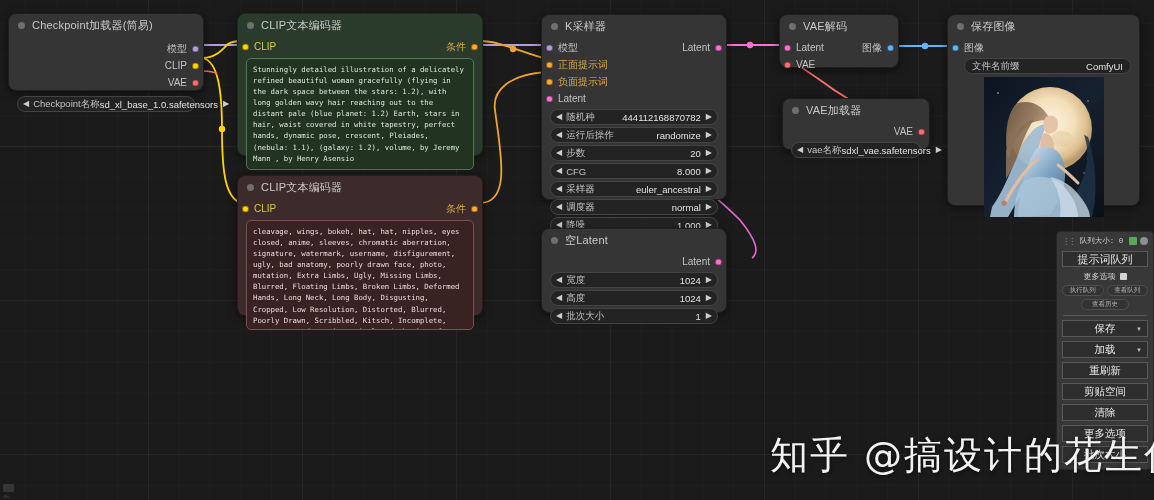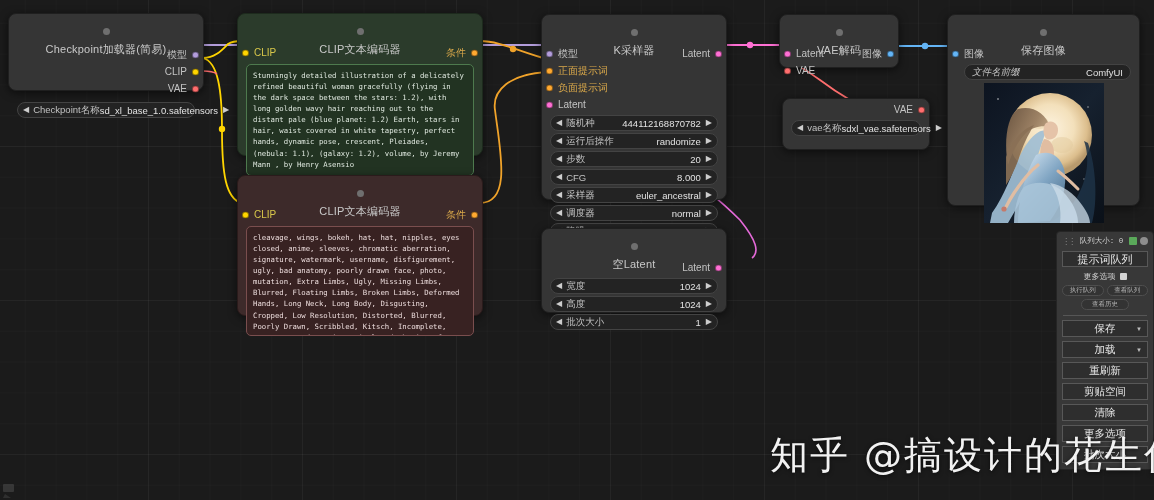--- a/index.html
+++ b/index.html
@@ -26,21 +26,21 @@
   
   .node {
     position: absolute;
     border-radius: 8px;
     background: #353535;
     border: 1px solid #1f1f1f;
     box-shadow: 0 2px 8px rgba(0,0,0,0.55);
   }
   .node-title {
     height: 22px; display: flex; align-items: center; gap: 7px;
-    padding: 14px 9px; color: #c9c9c9; font-size: 11px; letter-spacing: .2px; flex-direction: column;
+    padding: 0 9px; color: #c9c9c9; font-size: 11px; letter-spacing: .2px;
   }
   .title-dot { width: 7px; height: 7px; border-radius: 50%; background: #6f6f6f; flex: none; }
   .node-body { position: relative; padding: 4px 0 8px; }
 
   
   .slot { position: relative; height: 17px; display: flex; align-items: center; font-size: 10px; color: #c3c3c3; }
   .slot.in { justify-content: flex-start; padding-left: 16px; }
   .slot.out { justify-content: flex-end; padding-right: 16px; }
   .dot { position: absolute; width: 7px; height: 7px; border-radius: 50%; top: 50%; transform: translateY(-50%); border: 1px solid rgba(0,0,0,.45); }
   .dot.l { left: 4px; } .dot.r { right: 4px; }
@@ -316,20 +316,24 @@
         <span class="dot r" style="background:#64b5f6;"></span>
       </div>
       <div class="slot in">
         <span class="dot l" style="background:#ff6e6e;"></span>
         <span>VAE</span>
       </div>
     </div>
   </div>
 
   <div class="node" style="left:782px; top:98px; width:148px; height:52px;">
+    <div class="node-title">
+      <span class="title-dot"></span>
+      <span>VAE加载器</span>
+    </div>
     <div class="node-body" style="padding-top:2px;">
       <div class="slot out">
         <span>VAE</span>
         <span class="dot r" style="background:#ff6e6e;"></span>
       </div>
       <div class="widget">
         <span class="arr">◀</span>
         <span class="wlabel">vae名称</span>
         <span class="wval">sdxl_vae.safetensors</span>
         <span class="arr">▶</span>
@@ -341,21 +345,21 @@
     <div class="node-title">
       <span class="title-dot"></span>
       <span>保存图像</span>
     </div>
     <div class="node-body" style="padding-top:2px;">
       <div class="slot in">
         <span class="dot l" style="background:#64b5f6;"></span>
         <span>图像</span>
       </div>
       <div class="widget" style="margin-left:16px;">
-        <span class="wlabel" style="padding-left:2px;font-style:italic;">文件名前缀</span>
+        <span class="wlabel" style="padding-left:2px;">文件名前缀</span>
         <span class="wval" style="padding-right:2px;">ComfyUI</span>
       </div>
       <div class="img-box">
         <svg class="gen-img" viewBox="0 0 120 140" preserveAspectRatio="xMidYMid slice">
           <defs>
             <radialGradient id="moon" cx="50%" cy="42%" r="52%">
               <stop offset="0%" stop-color="#fdf3df"></stop>
               <stop offset="55%" stop-color="#f3e0bb"></stop>
               <stop offset="85%" stop-color="#dcbe8d"></stop>
               <stop offset="100%" stop-color="#b89a6d"></stop>

